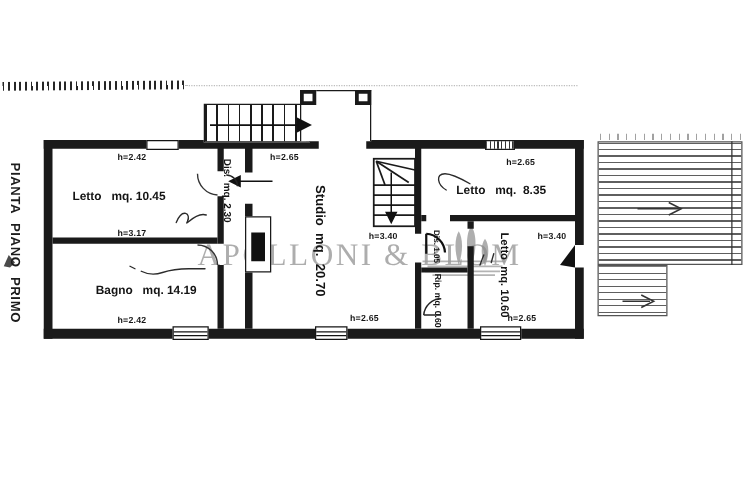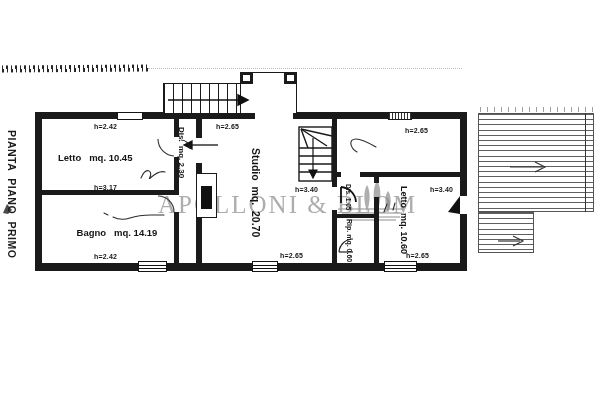--- a/index.html
+++ b/index.html
@@ -82,20 +82,21 @@
   <div style="position:absolute;left:201px;top:186px;width:11px;height:23px;background:#111;z-index:2;"></div>
 
   <div class="terrace" style="left:478px;top:113px;width:116px;height:99px;"></div>
   <div style="position:absolute;left:585px;top:113px;width:1px;height:99px;background:#333;z-index:2;"></div>
   <div class="terrace" style="left:478px;top:212px;width:56px;height:41px;"></div>
 
   <div class="lbl" style="left:58px;top:152px;width:104px;text-align:left;font-size:9.5px;">Letto   mq. 10.45</div>
   <div class="lbl" style="left:62px;top:227px;width:110px;text-align:center;font-size:9.5px;">Bagno   mq. 14.19</div>
   <div class="lbl vtext" style="left:177px;top:127px;height:70px;font-size:8px;">Dis.  mq. 2.30</div>
   <div class="lbl vtext" style="left:250px;top:148px;height:104px;font-size:10.5px;">Studio  mq.  20.70</div>
+  <div class="lbl" style="left:347px;top:147px;width:108px;text-align:center;font-size:9.5px;">Letto   mq.  8.35</div>
   <div class="lbl vtext" style="left:345px;top:184px;height:30px;font-size:6.5px;">Dis. 1.05</div>
   <div class="lbl vtext" style="left:346px;top:219px;height:42px;font-size:7px;">Rip. mq. 0.60</div>
   <div class="lbl vtext" style="left:399px;top:186px;height:70px;font-size:9px;">Letto  mq. 10.60</div>
 
   <div class="dim" style="left:94px;top:123px;">h=2.42</div>
   <div class="dim" style="left:94px;top:184px;">h=3.17</div>
   <div class="dim" style="left:94px;top:253px;">h=2.42</div>
   <div class="dim" style="left:216px;top:123px;">h=2.65</div>
   <div class="dim" style="left:280px;top:252px;">h=2.65</div>
   <div class="dim" style="left:295px;top:186px;">h=3.40</div>

